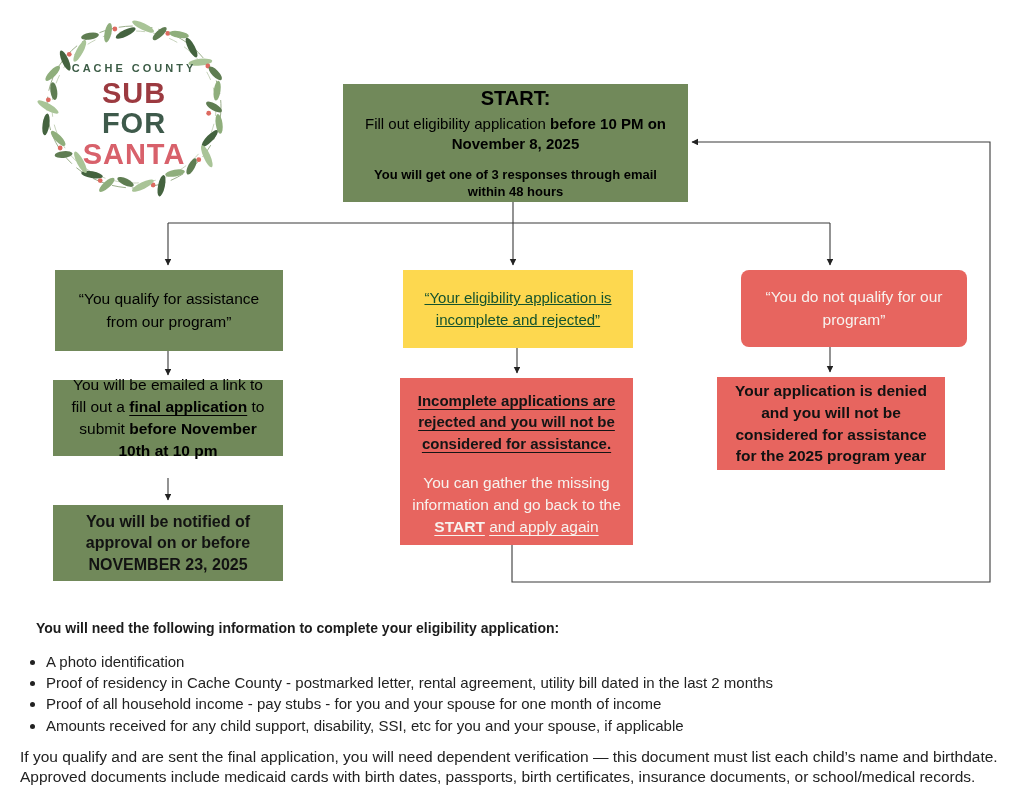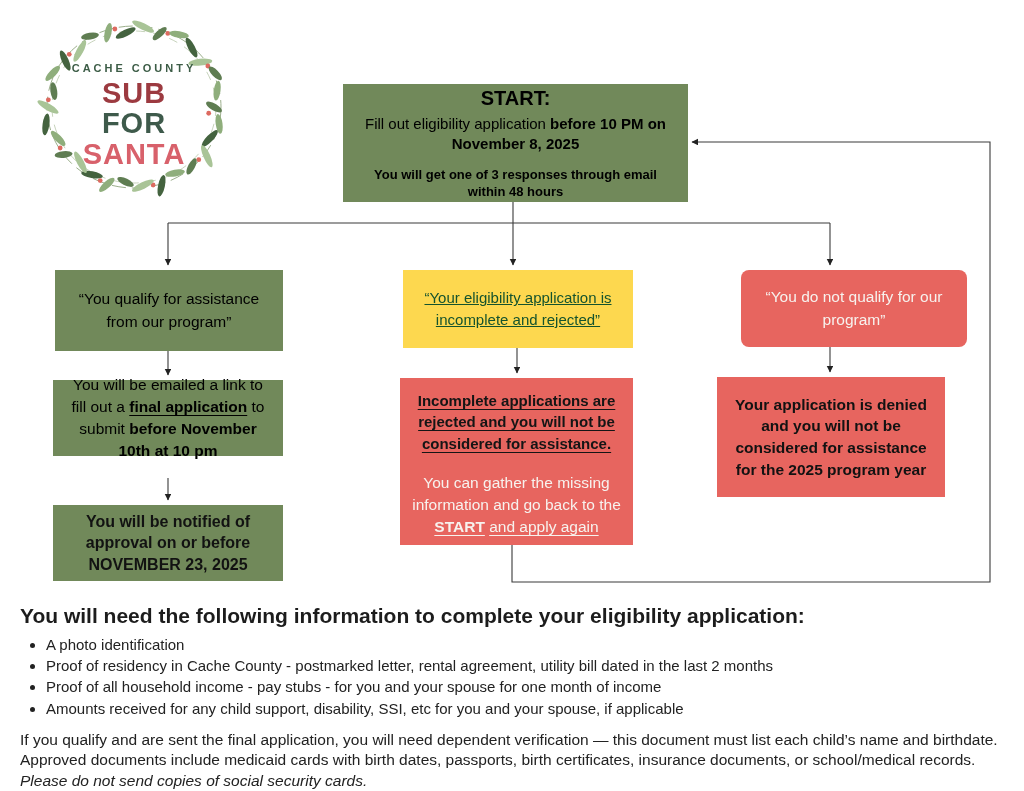--- a/index.html
+++ b/index.html
@@ -48,25 +48,25 @@
   .box-q1{left:55px;top:270px;width:228px;height:81px;font-size:15.5px;line-height:1.45;}
   .box-q2{left:53px;top:380px;width:230px;height:76px;font-size:15.5px;line-height:1.42;}
   .box-q3{left:53px;top:505px;width:230px;height:76px;font-size:16px;font-weight:bold;color:#121212;line-height:1.35;}
 
   .box-i1{left:403px;top:270px;width:230px;height:78px;font-size:15px;line-height:1.45;}
   .box-i2{left:400px;top:378px;width:233px;height:167px;font-size:15px;padding:12px 8px;justify-content:flex-start;}
   .i2-warning{color:#151515;font-weight:bold;text-decoration:underline;text-underline-offset:3px;line-height:1.42;}
   .i2-body{color:#f7f2ee;margin-top:18px;line-height:1.42;font-size:15.5px;}
 
   .box-d1{left:741px;top:270px;width:226px;height:77px;font-size:15.5px;color:#f7f2ee;line-height:1.45;border-radius:8px;}
-  .box-d2{left:717px;top:377px;width:228px;height:120px;font-size:15.5px;font-weight:bold;color:#121212;line-height:1.4;}
+  .box-d2{left:717px;top:377px;width:228px;height:93px;font-size:15.5px;font-weight:bold;color:#121212;line-height:1.4;}
 
   
   .bottom{position:absolute;left:20px;top:604px;width:994px;z-index:1;color:#1c1c1c;}
-  .req-heading{font-size:21px;font-weight:bold;margin:0;}
+  .req-heading{font-size:14px;font-weight:bold;margin:16px;}
   .req-list{margin:7px 0 0 26px;padding:0;}
   .req-list li{font-size:15px;line-height:1.28;margin-bottom:2px;color:#222;}
   .footer{margin-top:12px;font-size:15.5px;line-height:1.33;color:#222;}
   .footer .italic{font-style:italic;}
 </style>
 </head>
 <body>
 
 <div class="canvas">
 

